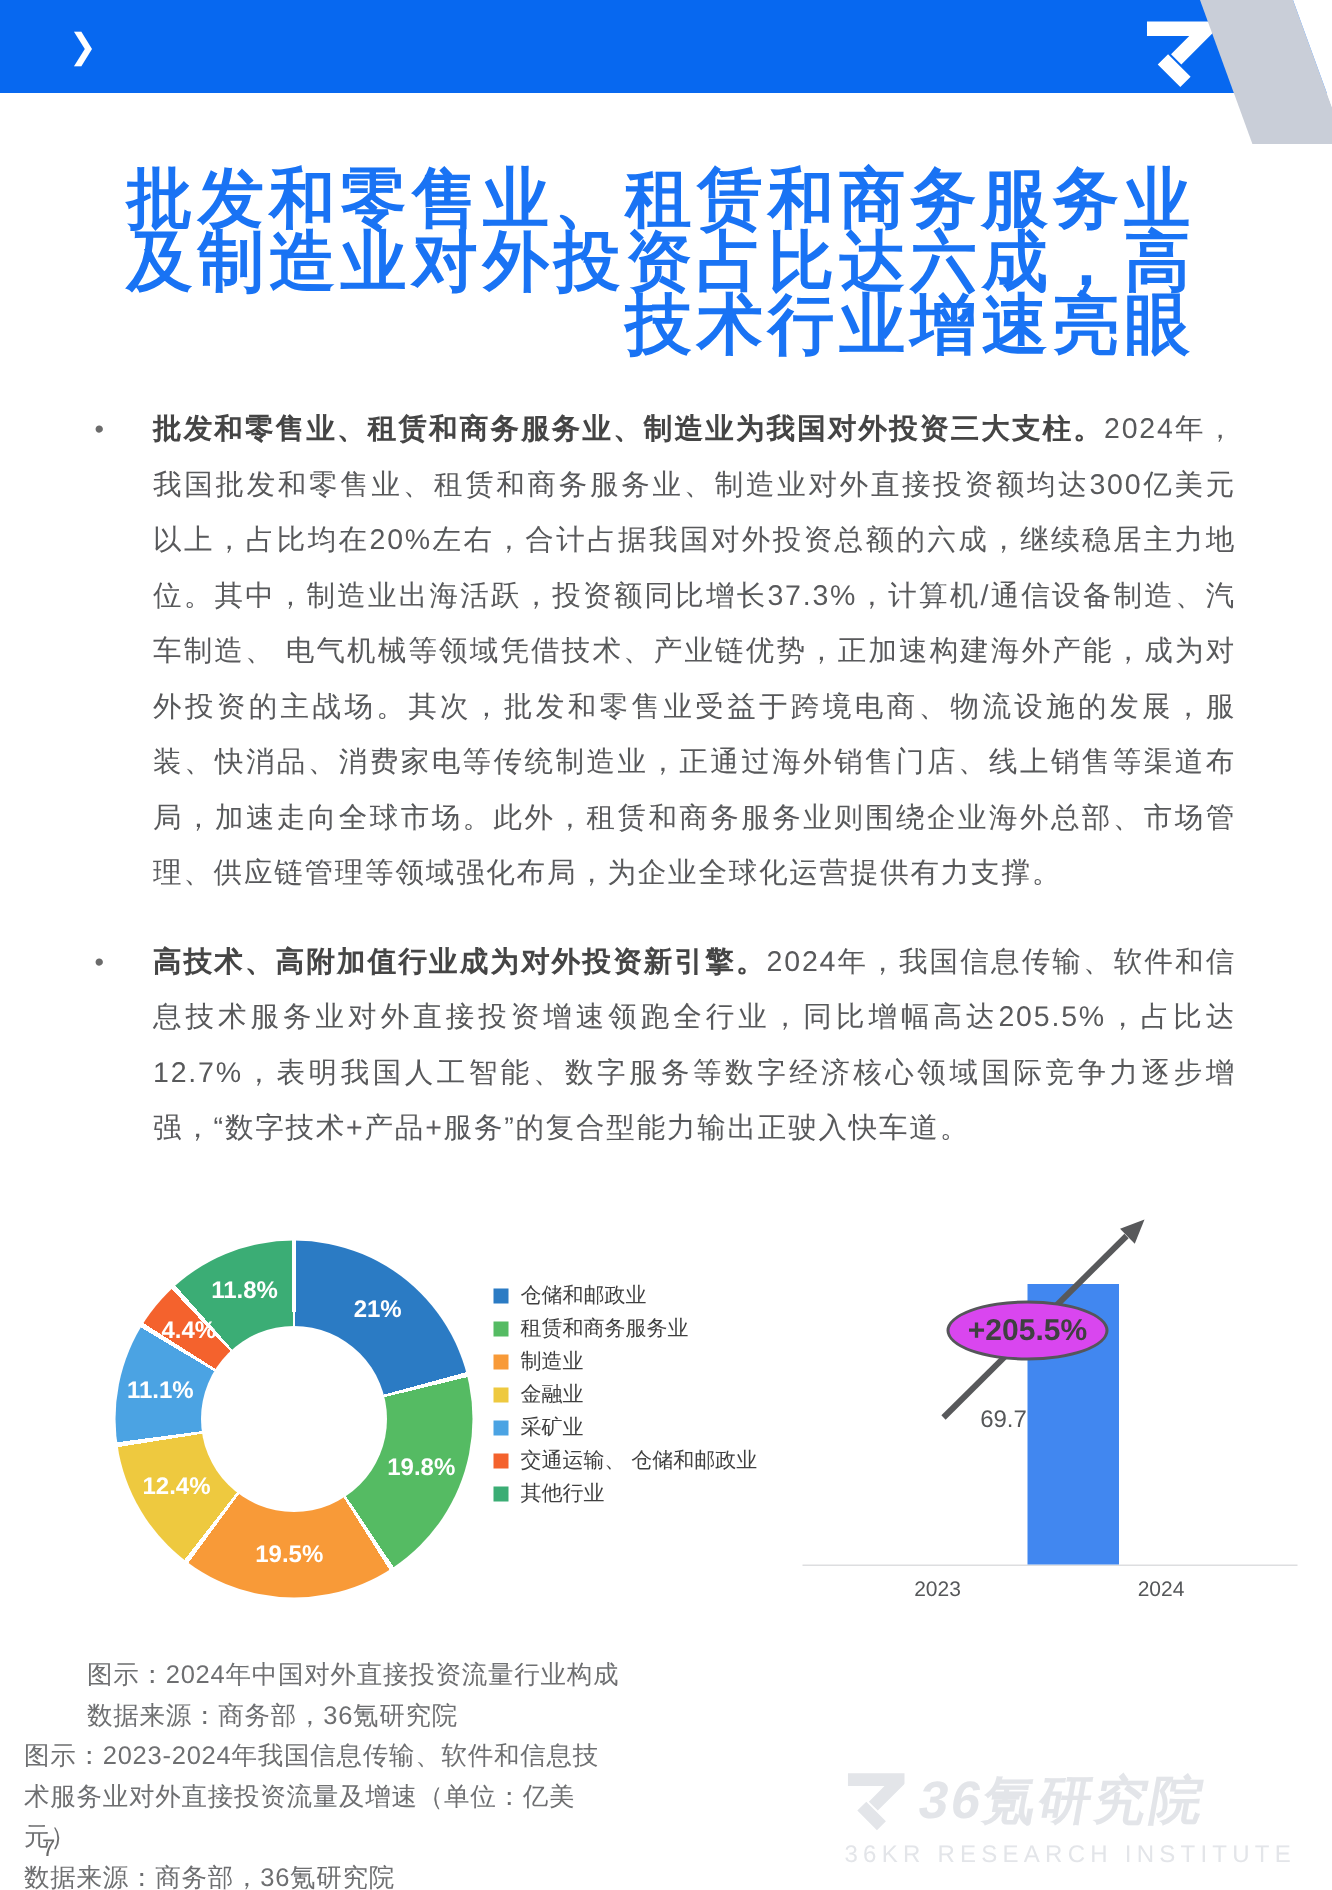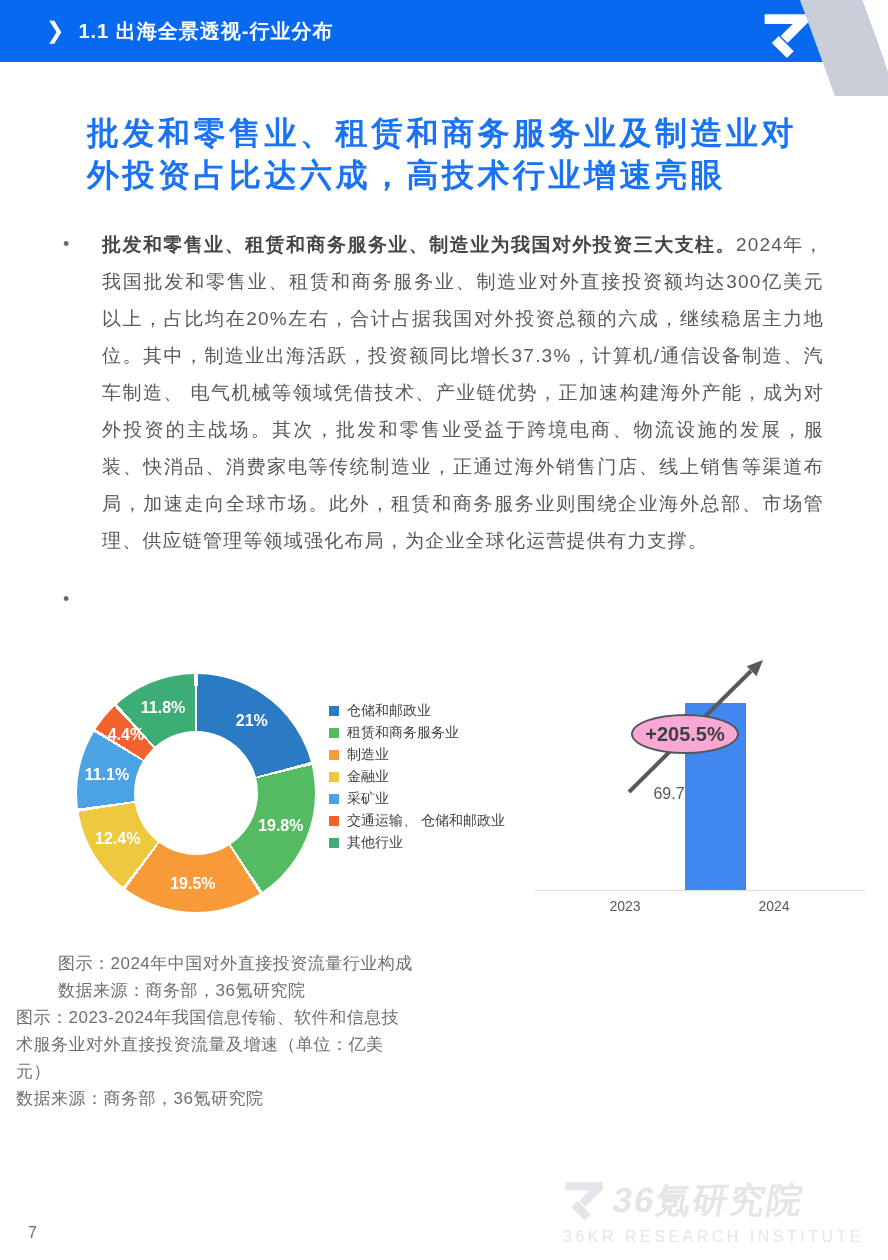--- a/index.html
+++ b/index.html
@@ -12,22 +12,22 @@
   .header-bar{position:absolute;left:0;top:0;width:100%;height:62px;background:#0768F0;}
   .header-inner{position:absolute;left:46px;top:0;height:62px;display:flex;align-items:center;gap:14px;z-index:3;}
   .chevron{color:#ffffff;font-size:22px;font-weight:bold;transform:scaleY(1.05);}
   .header-title{color:#ffffff;font-size:20px;font-weight:bold;letter-spacing:1px;}
   .logo-r{position:absolute;left:762px;top:12px;z-index:2;}
   .gray-band{position:absolute;left:800px;top:0;width:62px;height:96px;background:#C9CED8;
     transform:skewX(20deg);transform-origin:top left;z-index:4;}
   .white-corner{position:absolute;left:862px;top:0;width:120px;height:96px;background:#ffffff;
     transform:skewX(20deg);transform-origin:top left;z-index:5;}
   
-  .page-title{margin:50px 0 0 87px;width:732px;color:#1973F4;font-size:32px;font-weight:bold;
-    letter-spacing:3.5px;line-height:42px;}
+  .page-title{margin:50px 0 0 65px;width:732px;color:#1973F4;font-size:44px;font-weight:bold;
+    letter-spacing:3.5px;line-height:42px;text-align:right;}
   
   .bullets{margin-top:30px;}
   .bullet{display:flex;margin:0 0 22px 63px;}
   .bullet-marker{width:39px;color:#6b6b6b;font-size:18px;line-height:37px;flex:none;}
   .bullet-text{width:722px;font-size:19px;line-height:37px;letter-spacing:1.2px;
     color:#58595B;text-align:justify;}
   .bullet-text b{color:#454545;}
   
   .charts-row{display:flex;margin-top:12px;height:292px;}
   .donut-block{display:flex;margin-left:60px;width:445px;flex:none;}
@@ -42,21 +42,21 @@
   
   .barchart{position:relative;width:380px;height:292px;margin-left:6px;}
   .bars-row{height:250px;display:flex;align-items:flex-end;justify-content:center;gap:94px;}
   .bar-col{display:flex;flex-direction:row;align-items:center;}
   .bar-value{font-size:16px;color:#555759;margin-bottom:6px;}
   .bar{width:61px;}
   .axis-line{height:1px;background:#DDDEE0;width:330px;margin:0 auto;}
   .x-labels{display:flex;justify-content:center;gap:88px;margin-top:7px;}
   .x-label{width:61px;text-align:center;font-size:14px;color:#555759;}
   .arrow-svg{position:absolute;left:0;top:0;z-index:2;pointer-events:none;}
-  .growth-badge{position:absolute;left:120px;top:74px;width:104px;height:36px;background:#f9a8d4;
+  .growth-badge{position:absolute;left:120px;top:74px;width:104px;height:36px;background:#d946ef;
     border:2px solid #55565A;border-radius:50%;display:flex;align-items:center;justify-content:center;
     font-size:20px;font-weight:bold;color:#3F4040;z-index:3;}
   
   .captions-row{display:flex;margin-top:18px;flex-direction:column;}
   .caption{font-size:17px;line-height:27px;color:#6E6F71;letter-spacing:0.5px;}
   .caption-left{margin-left:58px;width:382px;}
   .caption-right{margin-left:16px;width:400px;}
   
   .page-number{position:absolute;left:28px;bottom:18px;font-size:16px;color:#6a6a6a;}
   .watermark{position:absolute;right:24px;bottom:14px;color:#E3E5E9;}
@@ -64,38 +64,38 @@
   .wm-cn{font-size:35px;font-weight:bold;transform:skewX(-10deg);letter-spacing:2px;}
   .wm-en{font-size:16px;letter-spacing:3.5px;margin-top:4px;text-align:center;}
 </style>
 </head>
 <body>
 
 <div class="header">
   <div class="header-bar"></div>
   <div class="header-inner">
     <span class="chevron">❯</span>
-    <span class="header-title">1.1 出海全景透视-行业分布</span>
   </div>
   <svg class="logo-r" width="46" height="48" viewBox="0 0 52 52">
     <path d="M3 7 H48 L25 30 M15 30 L32 47" stroke="#ffffff" stroke-width="11" fill="none"></path>
   </svg>
   <div class="gray-band"></div>
   <div class="white-corner"></div>
 </div>
 
 <h1 class="page-title">批发和零售业、租赁和商务服务业及制造业对外投资占比达六成，高技术行业增速亮眼</h1>
 
 <div class="bullets">
   <div class="bullet">
     <div class="bullet-marker">•</div>
     <div class="bullet-text"><b>批发和零售业、租赁和商务服务业、制造业为我国对外投资三大支柱。</b><span>2024年，我国批发和零售业、租赁和商务服务业、制造业对外直接投资额均达300亿美元以上，占比均在20%左右，合计占据我国对外投资总额的六成，继续稳居主力地位。其中，制造业出海活跃，投资额同比增长37.3%，计算机/通信设备制造、汽车制造、 电气机械等领域凭借技术、产业链优势，正加速构建海外产能，成为对外投资的主战场。其次，批发和零售业受益于跨境电商、物流设施的发展，服装、快消品、消费家电等传统制造业，正通过海外销售门店、线上销售等渠道布局，加速走向全球市场。此外，租赁和商务服务业则围绕企业海外总部、市场管理、供应链管理等领域强化布局，为企业全球化运营提供有力支撑。</span></div>
   </div>
   <div class="bullet">
     <div class="bullet-marker">•</div>
+    <div class="bullet-text"><b>高技术、高附加值行业成为对外投资新引擎。</b><span>2024年，我国信息传输、软件和信息技术服务业对外直接投资增速领跑全行业，同比增幅高达205.5%，占比达12.7%，表明我国人工智能、数字服务等数字经济核心领域国际竞争力逐步增强，“数字技术+产品+服务”的复合型能力输出正驶入快车道。</span></div>
   </div>
 </div>
 
 <div class="charts-row">
 
   <div class="donut-block">
     <div class="donut-wrap">
       <div class="donut-ring" style="background: conic-gradient(rgb(255, 255, 255) 0deg, rgb(255, 255, 255) 0.8deg, rgb(43, 123, 196) 0.8deg, rgb(43, 123, 196) 74.8deg, rgb(255, 255, 255) 74.8deg, rgb(255, 255, 255) 75.6deg, rgb(255, 255, 255) 75.6deg, rgb(255, 255, 255) 76.4deg, rgb(85, 187, 99) 76.4deg, rgb(85, 187, 99) 146.08deg, rgb(255, 255, 255) 146.08deg, rgb(255, 255, 255) 146.88deg, rgb(255, 255, 255) 146.88deg, rgb(255, 255, 255) 147.68deg, rgb(248, 154, 56) 147.68deg, rgb(248, 154, 56) 216.28deg, rgb(255, 255, 255) 216.28deg, rgb(255, 255, 255) 217.08deg, rgb(255, 255, 255) 217.08deg, rgb(255, 255, 255) 217.88deg, rgb(238, 201, 63) 217.88deg, rgb(238, 201, 63) 260.92deg, rgb(255, 255, 255) 260.92deg, rgb(255, 255, 255) 261.72deg, rgb(255, 255, 255) 261.72deg, rgb(255, 255, 255) 262.52deg, rgb(75, 163, 227) 262.52deg, rgb(75, 163, 227) 300.88deg, rgb(255, 255, 255) 300.88deg, rgb(255, 255, 255) 301.68deg, rgb(255, 255, 255) 301.68deg, rgb(255, 255, 255) 302.48deg, rgb(244, 98, 45) 302.48deg, rgb(244, 98, 45) 316.72deg, rgb(255, 255, 255) 316.72deg, rgb(255, 255, 255) 317.52deg, rgb(255, 255, 255) 317.52deg, rgb(255, 255, 255) 318.32deg, rgb(59, 173, 117) 318.32deg, rgb(59, 173, 117) 359.2deg, rgb(255, 255, 255) 359.2deg, rgb(255, 255, 255) 360deg);"></div>
       <div class="donut-hole"></div>
       <div>

